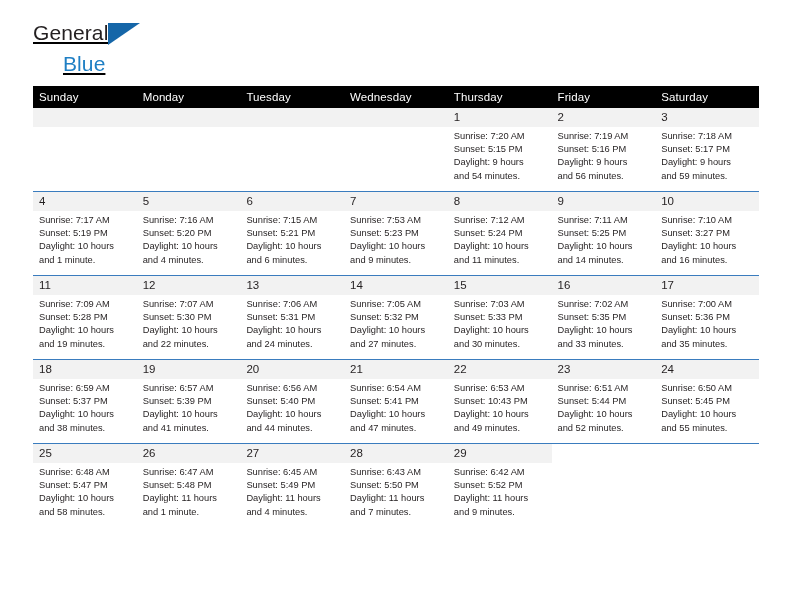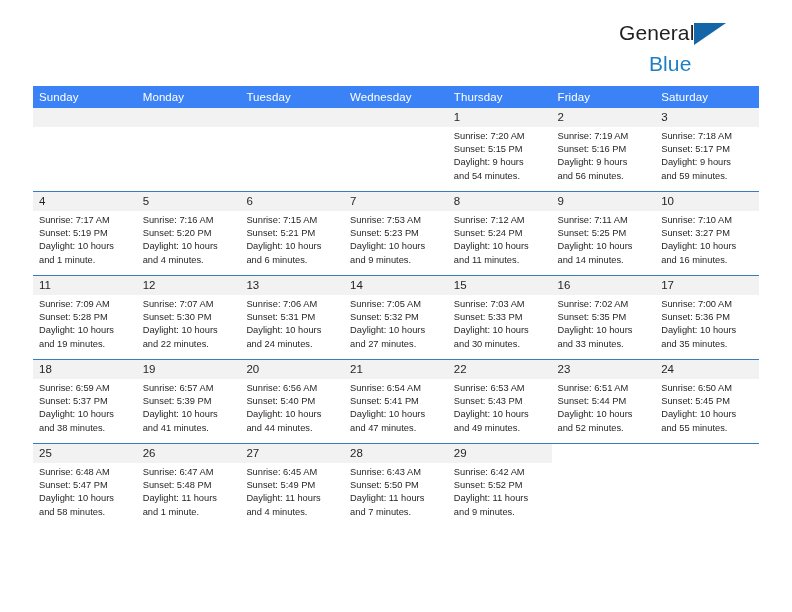--- a/index.html
+++ b/index.html
@@ -22,21 +22,22 @@
     box-sizing: border-box;
     padding: 0 33px;
   }
 
   
   .header {
     position: relative;
     height: 75px;
     display: flex;
     align-items: flex-start;
-    justify-content: flex-end;
+    justify-content: space-between;
+    text-decoration: underline;
   }
   .brand {
     margin-top: 22px;
     position: relative;
     width: 140px;
     height: 54px;
   }
   .brand-general {
     font-size: 21px;
     color: #231f20;
@@ -81,21 +82,21 @@
   }
 
   
   .calendar {
     width: 726px;
     border-collapse: collapse;
     table-layout: fixed;
     margin-top: 11px;
   }
   .calendar th {
-    background: #3b82f6;
+    background: #000000;
     color: #ffffff;
     font-size: 11.5px;
     font-weight: normal;
     text-align: left;
     padding: 4px 0 5px 6px;
     height: 13px;
     letter-spacing: 0.1px;
   }
   .calendar td {
     vertical-align: top;
@@ -368,21 +369,21 @@
               <div>Sunrise: 6:54 AM</div>
               <div>Sunset: 5:41 PM</div>
               <div>Daylight: 10 hours</div>
               <div>and 47 minutes.</div>
             </div>
           </td>
           <td>
             <span class="daynum">22</span>
             <div class="info">
               <div>Sunrise: 6:53 AM</div>
-              <div>Sunset: 5:43 PM</div>
+              <div>Sunset: 10:43 PM</div>
               <div>Daylight: 10 hours</div>
               <div>and 49 minutes.</div>
             </div>
           </td>
           <td>
             <span class="daynum">23</span>
             <div class="info">
               <div>Sunrise: 6:51 AM</div>
               <div>Sunset: 5:44 PM</div>
               <div>Daylight: 10 hours</div>

